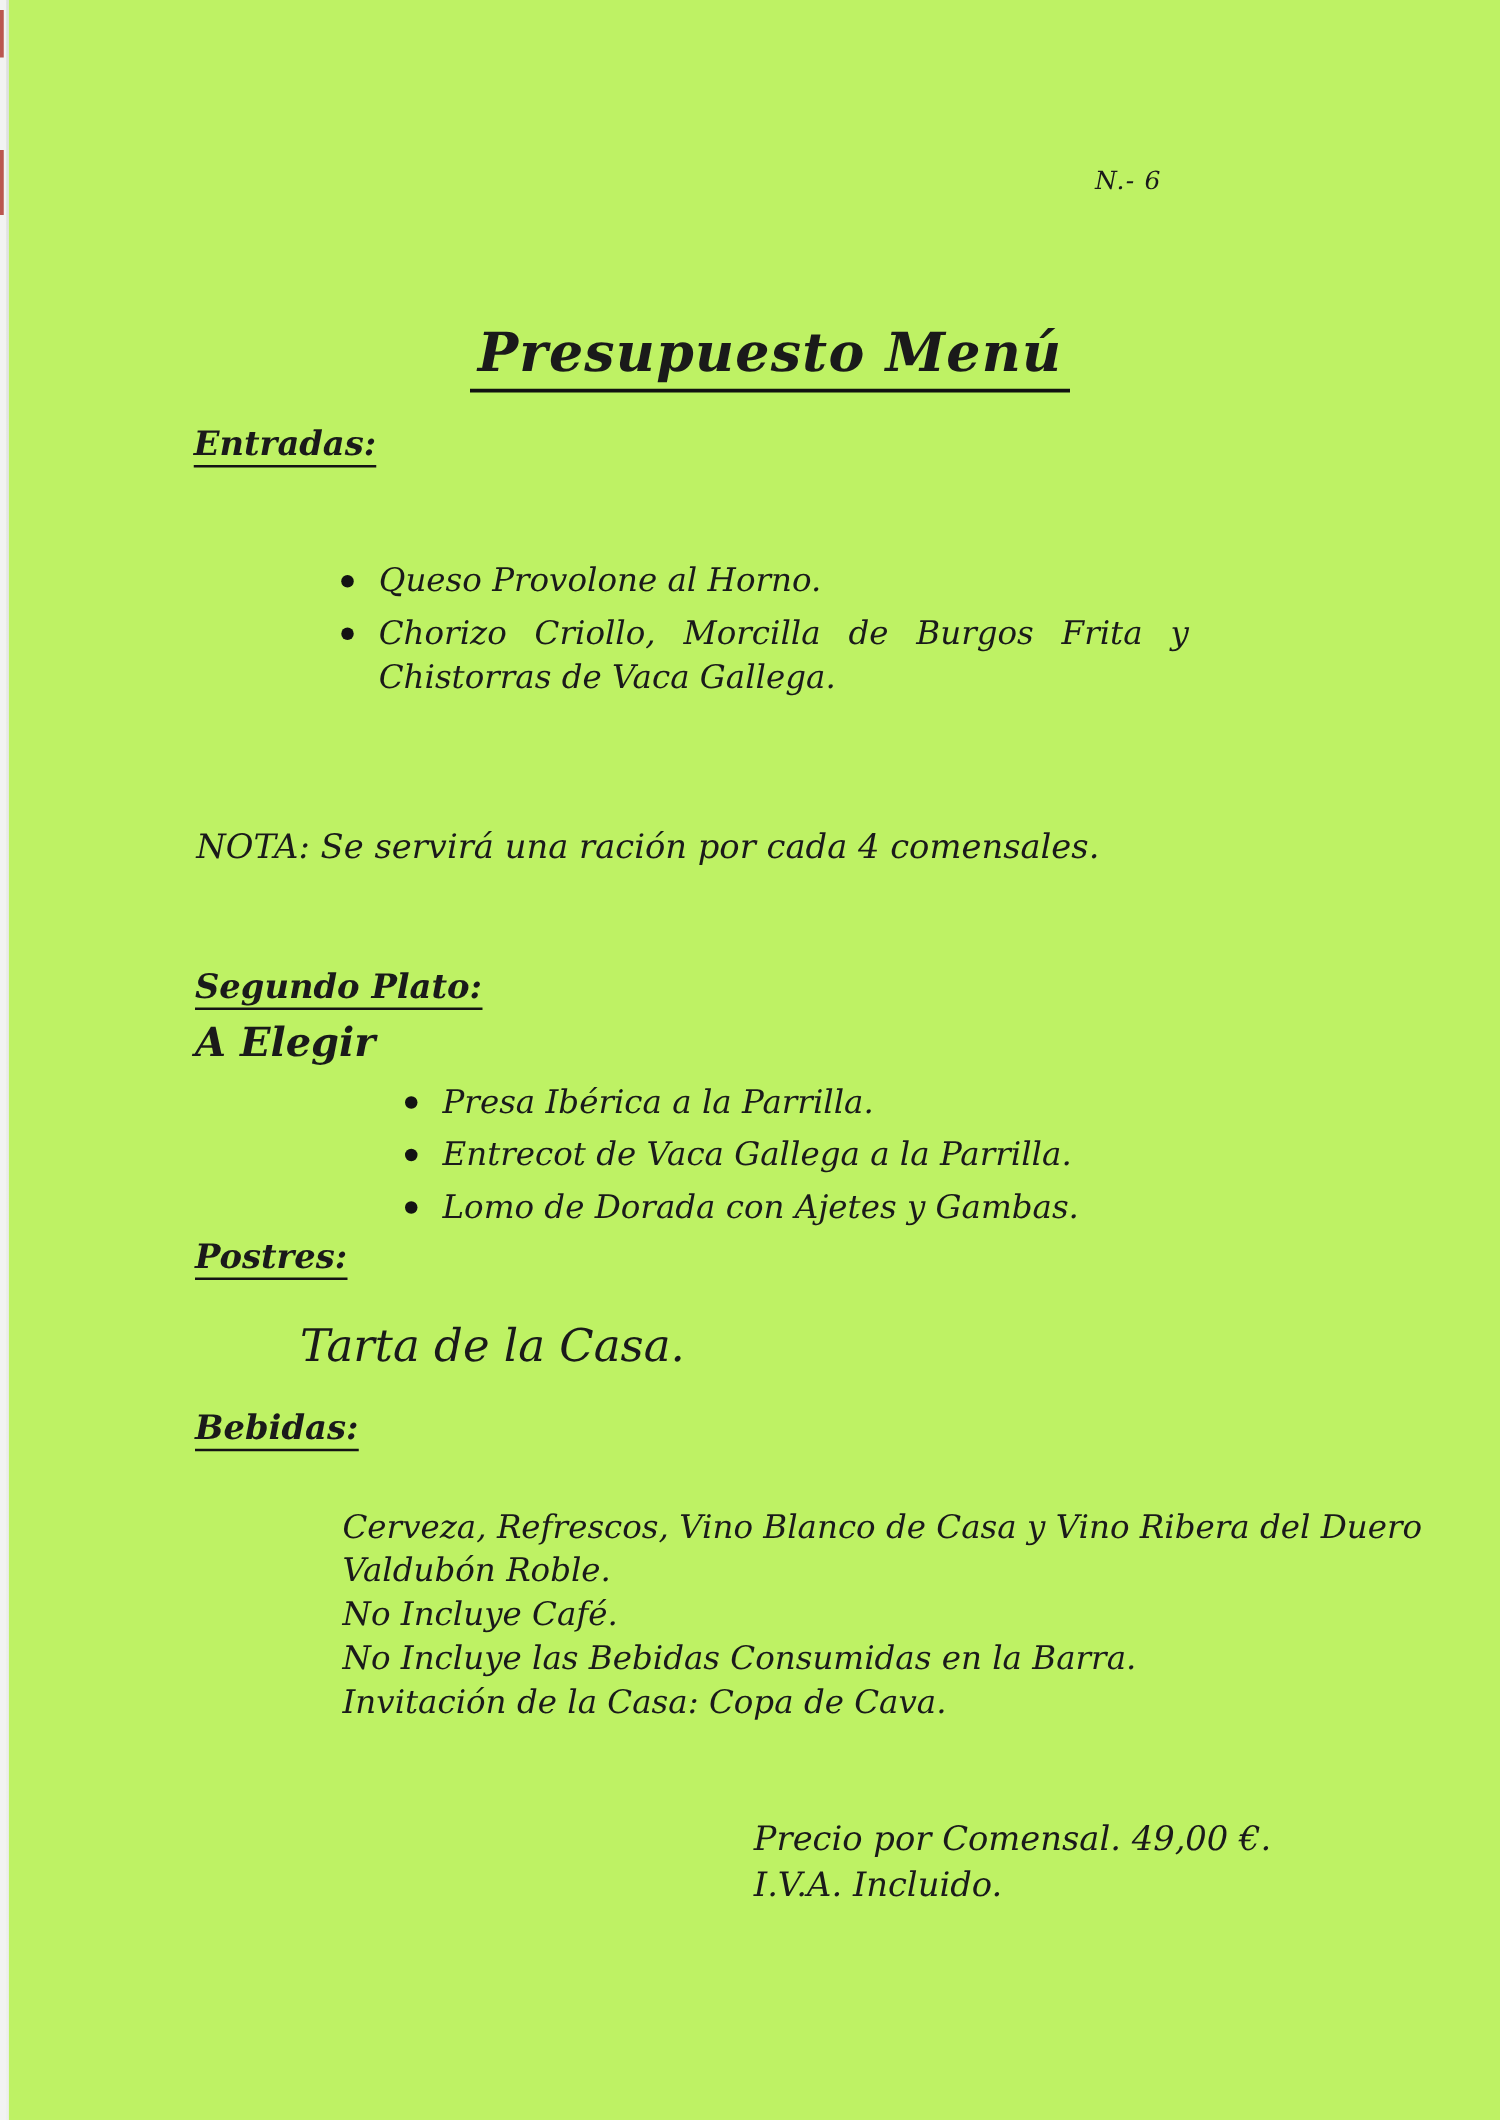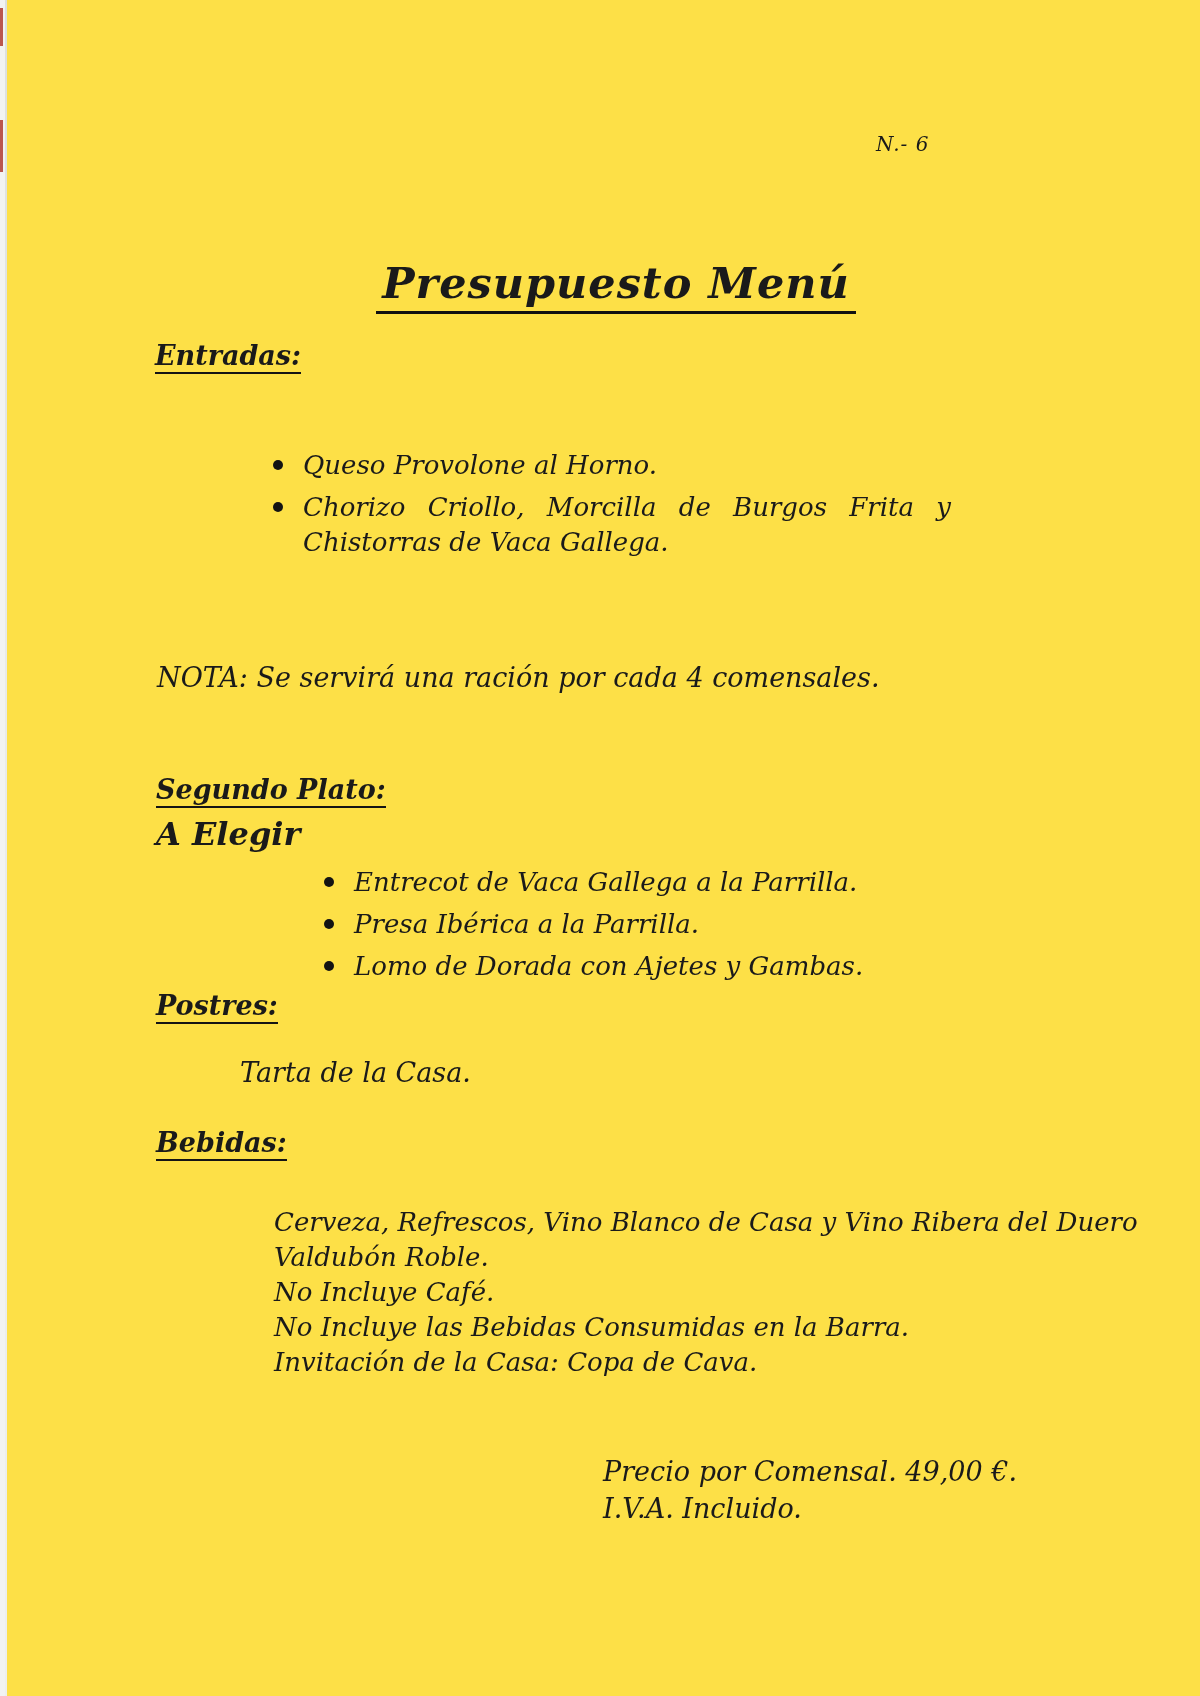--- a/index.html
+++ b/index.html
@@ -7,21 +7,21 @@
   body {
     width:1200px; height:1696px;
     font-family:"DejaVu Serif","Liberation Serif",serif;
     font-style:italic;
     color:#1a1a1a;
     position:relative;
     overflow:hidden;
   }
   .page {
     position:absolute; inset:0;
-    background:#fde047;
+    background:#bef264;
   }
   
   .edge-strip {
     position:absolute; left:0; top:0; width:7px; height:1696px;
     background:#f2f3f2;
   }
   .edge-line {
     position:absolute; left:5px; top:0; width:2px; height:1696px;
     background:linear-gradient(#d5d9d6, #e6e8e5 40%, #eceeec);
     opacity:.75;
@@ -80,21 +80,21 @@
   .bullets-entradas li.justified { text-align:justify; }
   .bullets-segundo  { top:865px; left:322px; width:600px; }
 
   .note {
     position:absolute; top:662px; left:157px;
     font-size:27px; white-space:nowrap;
   }
 
   .dessert {
     position:absolute; top:1057px; left:240px;
-    font-size:27px; white-space:nowrap;
+    font-size:36px; white-space:nowrap;
   }
 
   .beverages { position:absolute; top:1205px; left:230px; width:740px;margin-left:44px; }
   .beverages p { font-size:26px; line-height:35px; white-space:nowrap; }
 
   .price-block {
     position:absolute; top:1453px; right:183px;
     text-align:left;
   }
   .price-block p { font-size:27px; line-height:37px; white-space:nowrap; }
@@ -130,25 +130,25 @@
 
   <p class="note">NOTA: Se servirá una ración por cada 4 comensales.</p>
 
   <h2 class="heading h-segundo">Segundo Plato:</h2>
 
   <div class="subheading">A Elegir</div>
 
   <ul class="bullets bullets-segundo">
     <li>
       <span class="dot"></span>
-      <span>Entrecot de Vaca Gallega a la Parrilla.</span>
+      <span>Presa Ibérica a la Parrilla.</span>
     </li>
     <li>
       <span class="dot"></span>
-      <span>Presa Ibérica a la Parrilla.</span>
+      <span>Entrecot de Vaca Gallega a la Parrilla.</span>
     </li>
     <li>
       <span class="dot"></span>
       <span>Lomo de Dorada con Ajetes y Gambas.</span>
     </li>
   </ul>
 
   <h2 class="heading h-postres">Postres:</h2>
 
   <p class="dessert">Tarta de la Casa.</p>

